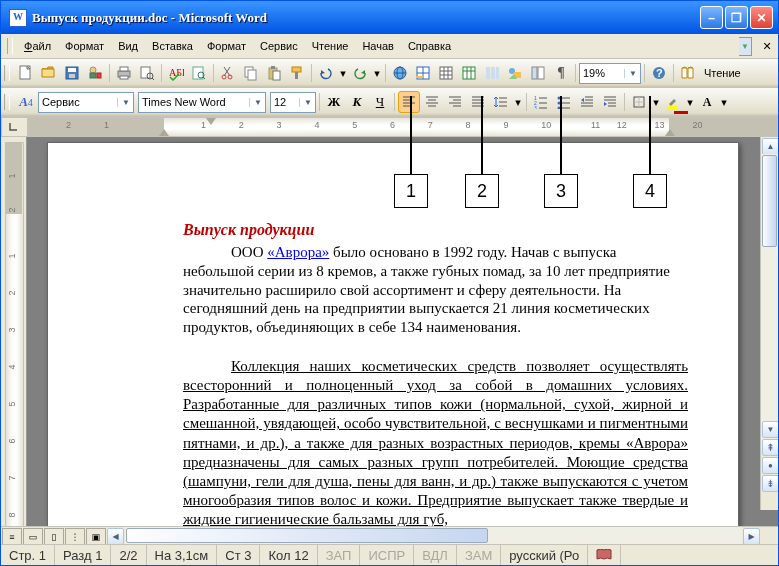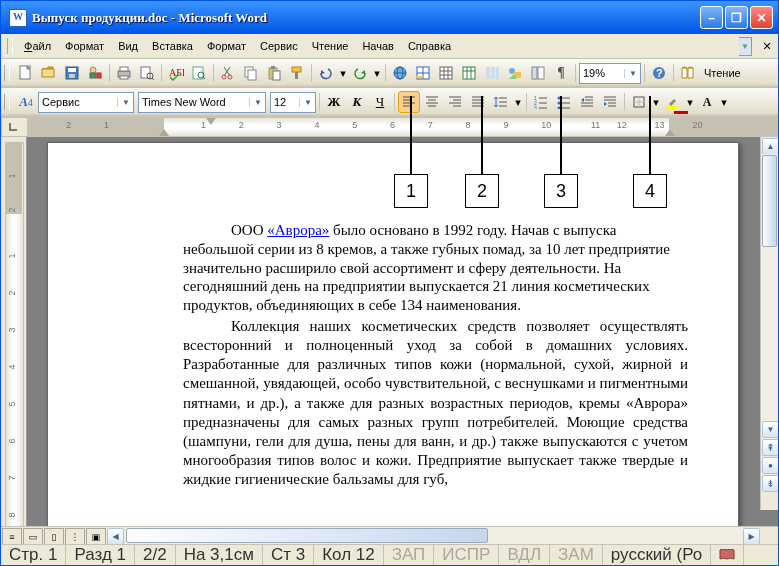--- a/index.html
+++ b/index.html
@@ -38,33 +38,33 @@
   .vruler .scale { position:absolute; left:4px; top:5px; width:17px; height:1000px; background:linear-gradient(90deg,#e6e3d6,#fff 40%,#fff 60%,#e6e3d6); border:1px solid #c5c2b8;}
   .vruler .shade { position:absolute; left:4px; width:17px; background:#c5c1b2;}
   .vruler .num { position:absolute; left:8px; font-size:9px; color:#777; transform:rotate(-90deg);}
   .page-wrap { flex:1; overflow:hidden; position:relative;}
   .page { position:absolute; left:20px; top:5px; width:690px; height:900px; background:#fff; border:1px solid #666; box-shadow:2px 2px 5px rgba(0,0,0,.4);}
   .page .content { padding:78px 50px 20px 135px; font-family:"Times New Roman",serif; font-size:15px; color:#000;}
   .doctitle { color:#c00000; font-weight:bold; font-style:italic; font-size:16px; margin-bottom:4px;}
   .para1 { text-align:left; line-height:1.25;}
   .para1 .indent { display:inline-block; width:48px;}
   .link { color:#0000ee; text-decoration:underline; cursor:pointer;}
-  .para2 { text-align:justify; line-height:1.28; margin-top:2px;}
+  .para2 { text-align:justify; line-height:1.28; margin-top:20px;text-decoration:underline;}
   .para2 .indent { display:inline-block; width:48px;}
   .scroll-v { position:absolute; right:0; top:0; bottom:16px; width:17px; background:#ece9d8; border-left:1px solid #c5c2b8;}
   .sbtn { width:15px; height:15px; margin:1px; background:linear-gradient(#fff,#d6e5f5); border:1px solid #b0c4de; border-radius:2px; display:flex; align-items:center; justify-content:center; font-size:8px; color:#4a6184; cursor:pointer;}
   .sthumb { width:13px; height:90px; margin:1px 1px; background:linear-gradient(90deg,#fdfdff,#c6d6ef); border:1px solid #9ab; border-radius:2px;}
   .scroll-v .track { position:absolute; top:17px; bottom:62px; left:0; right:0; background:#f0efe6;}
   .scroll-v .dbl { position:absolute; bottom:17px; left:0; right:0;}
   .scroll-h { height:17px; background:#ece9d8; display:flex; border-top:1px solid #c5c2b8;}
   .viewbtns { display:flex;}
   .viewbtn { width:18px; height:15px; margin:1px 0 0 1px; background:#ece9d8; border:1px solid #aca899; display:flex; align-items:center; justify-content:center; font-size:9px; cursor:pointer;}
   .scroll-h .track { flex:1; background:#f0efe6; position:relative;}
   .scroll-h .sthumb { width:360px; height:13px;}
-  .statusbar { height:20px; background:#ece9d8; border-top:1px solid #c5c2b8; display:flex; align-items:center; font-size:17px; color:#333;}
+  .statusbar { height:20px; background:#ece9d8; border-top:1px solid #c5c2b8; display:flex; align-items:center; font-size:13px; color:#333;}
   .statusbar .cell { padding:0 8px; border-right:1px solid #c5c2b8; height:100%; display:flex; align-items:center;}
   .statusbar .cell.dim { color:#aca899;}
   
   .callout { position:absolute; width:32px; height:32px; background:#fff; border:1.5px solid #000; display:flex; align-items:center; justify-content:center; font:18px Arial; z-index:50;}
   .cl-line { position:absolute; background:#000; z-index:49; width:1.5px;}
   
   svg { pointer-events:none;}
 </style>
 </head>
 <body>
@@ -447,20 +447,21 @@
       <div class="num" style="top:188px">3</div>
       <div class="num" style="top:225px">4</div>
       <div class="num" style="top:262px">5</div>
       <div class="num" style="top:299px">6</div>
       <div class="num" style="top:336px">7</div>
       <div class="num" style="top:373px">8</div>
     </div>
     <div class="page-wrap">
       <div class="page">
         <div class="content">
+          <div class="doctitle">Выпуск продукции</div>
           <div class="para1">
             <span class="indent"></span><span>ООО </span><span class="link">«Аврора»</span><span> было основано в 1992 году. Начав с выпуска небольшой серии из 8 кремов, а также губных помад, за 10 лет предприятие значительно расширило свой ассортимент и сферу деятельности. На сегодняшний день на предприятии выпускается 21 линия косметических продуктов, объединяющих в себе 134 наименования.</span>
           </div>
           <div class="para2">
             <span class="indent"></span><span>Коллекция наших косметических средств позволяет осуществлять всесторонний и полноценный уход за собой в домашних условиях. Разработанные для различных типов кожи (нормальной, сухой, жирной и смешанной, увядающей, особо чувствительной, с веснушками и пигментными пятнами, и др.), а также для разных возрастных периодов, кремы «Аврора» предназначены для самых разных групп потребителей. Моющие средства (шампуни, гели для душа, пены для ванн, и др.) также выпускаются с учетом многообразия типов волос и кожи. Предприятие выпускает также твердые и жидкие гигиенические бальзамы для губ,</span>
           </div>
         </div>
       </div>
 
       <div class="scroll-v">

